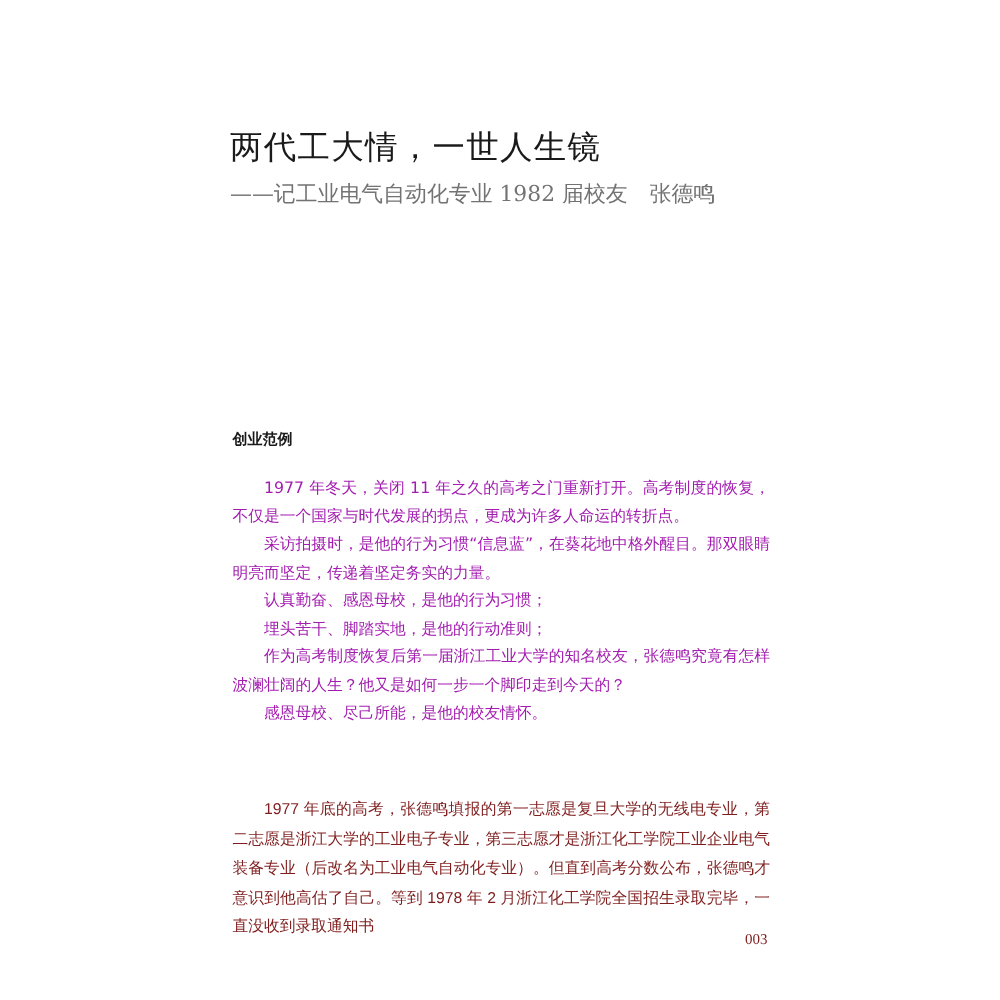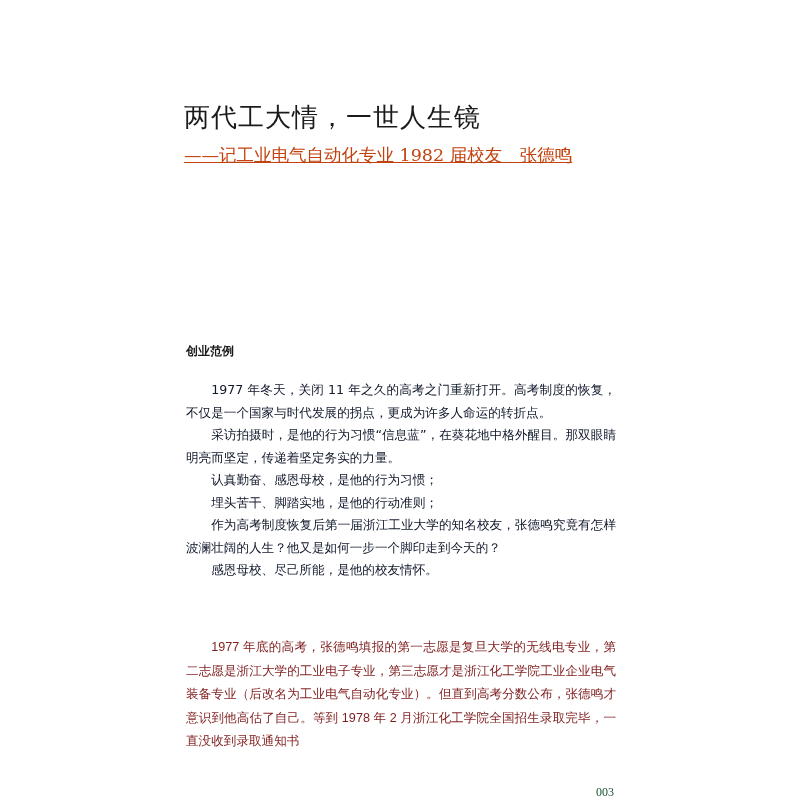--- a/index.html
+++ b/index.html
@@ -7,47 +7,47 @@
     .page { position: absolute; left: 0; top: 0; width: 800px; height: 800px; background: #fff; }
     .title {
       position: absolute; left: 184px; top: 100px;
       font-family: "DejaVu Serif", "Liberation Serif", serif;
       font-size: 26px; font-weight: normal; letter-spacing: 1px; color: #1a1a1a;
       white-space: nowrap;
     }
     .subtitle {
       position: absolute; left: 184px; top: 143px;
       font-family: "DejaVu Serif", "Liberation Serif", serif;
-      font-size: 17.5px; color: #c2410c; white-space: nowrap; text-decoration: underline;
+      font-size: 17.5px; color: #737373; white-space: nowrap;
     }
     .section-heading {
       position: absolute; left: 186px; top: 343px;
       font-family: "DejaVu Serif", serif;
       font-size: 12px; font-weight: bold; color: #1a1a1a;
     }
     .block-sans {
       position: absolute; left: 186px; top: 379px; width: 430px;
       font-family: "DejaVu Sans", "Liberation Sans", sans-serif;
-      font-size: 12.6px; line-height: 22.5px; color: #0f172a;
+      font-size: 12.6px; line-height: 22.5px; color: #a21caf;
     }
     .block-sans p { margin: 0; text-indent: 2em; text-align: justify; }
     .subheading {
       position: absolute; left: 186px; top: 596px; width: 430px; text-align: center;
       font-family: "DejaVu Serif", serif;
       font-size: 15px; font-weight: bold; color: #222;
     }
     .block-serif {
       position: absolute; left: 186px; top: 636px; width: 430px;
       font-family: Liberation Sans, sans-serif;
       font-size: 12.6px; line-height: 23.5px; color: #7f1d1d;
     }
     .block-serif p { margin: 0; text-indent: 2em; text-align: justify; }
     .page-number {
       position: absolute; left: 596px; top: 744px;
-      font-family: "Liberation Serif", serif; font-size: 12px; color: #14532d; margin-top: 41px;
+      font-family: "Liberation Serif", serif; font-size: 12px; color: #7f1d1d;
     }
   </style>
 </head>
 <body>
 
 <div class="page">
   <div class="title">两代工大情，一世人生镜</div>
   <div class="subtitle">——记工业电气自动化专业 1982 届校友　张德鸣</div>
 
   <div class="section-heading">创业范例</div>

